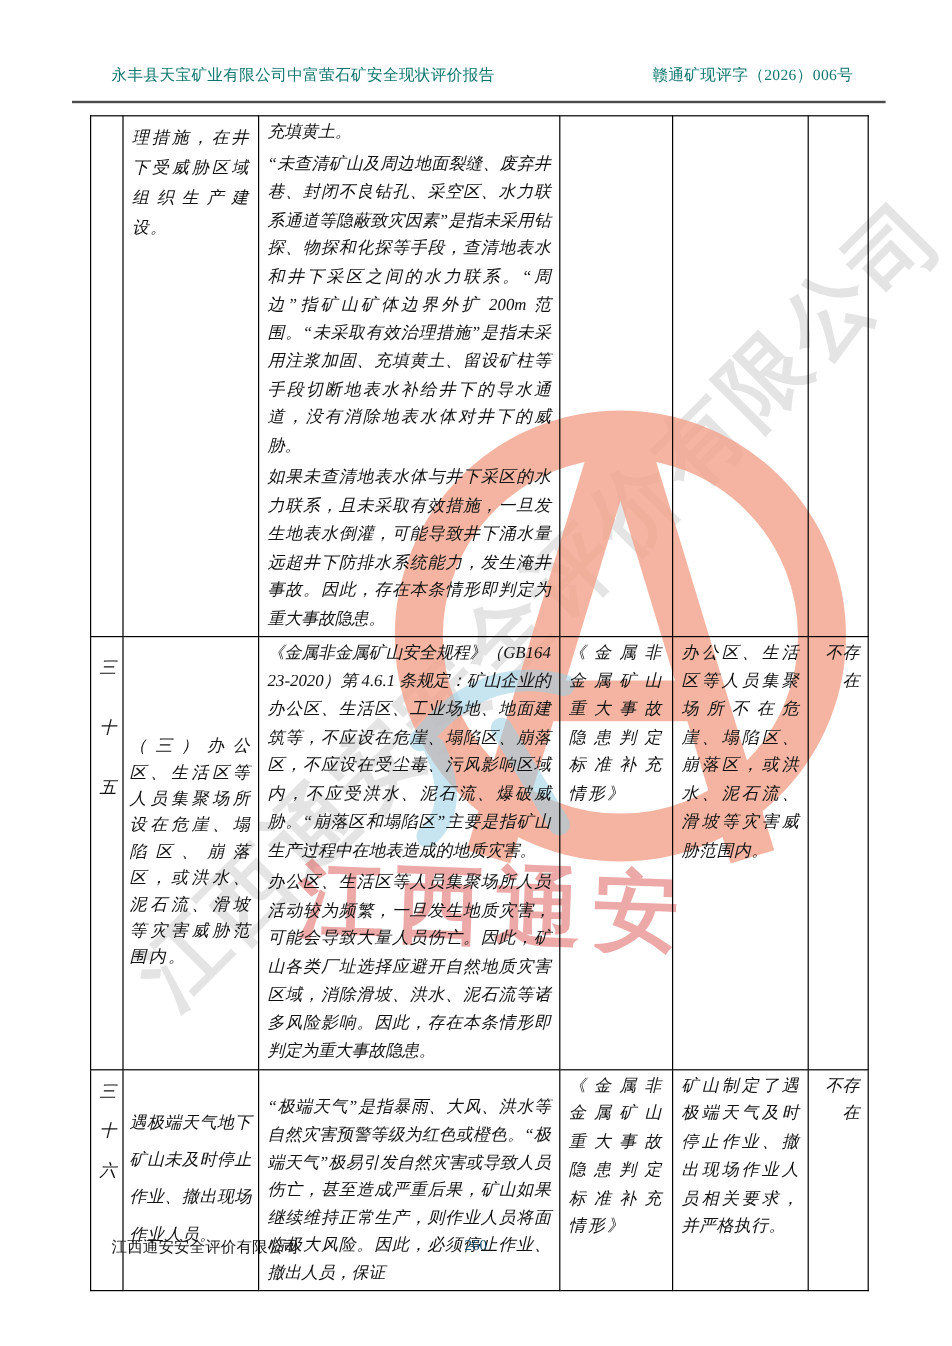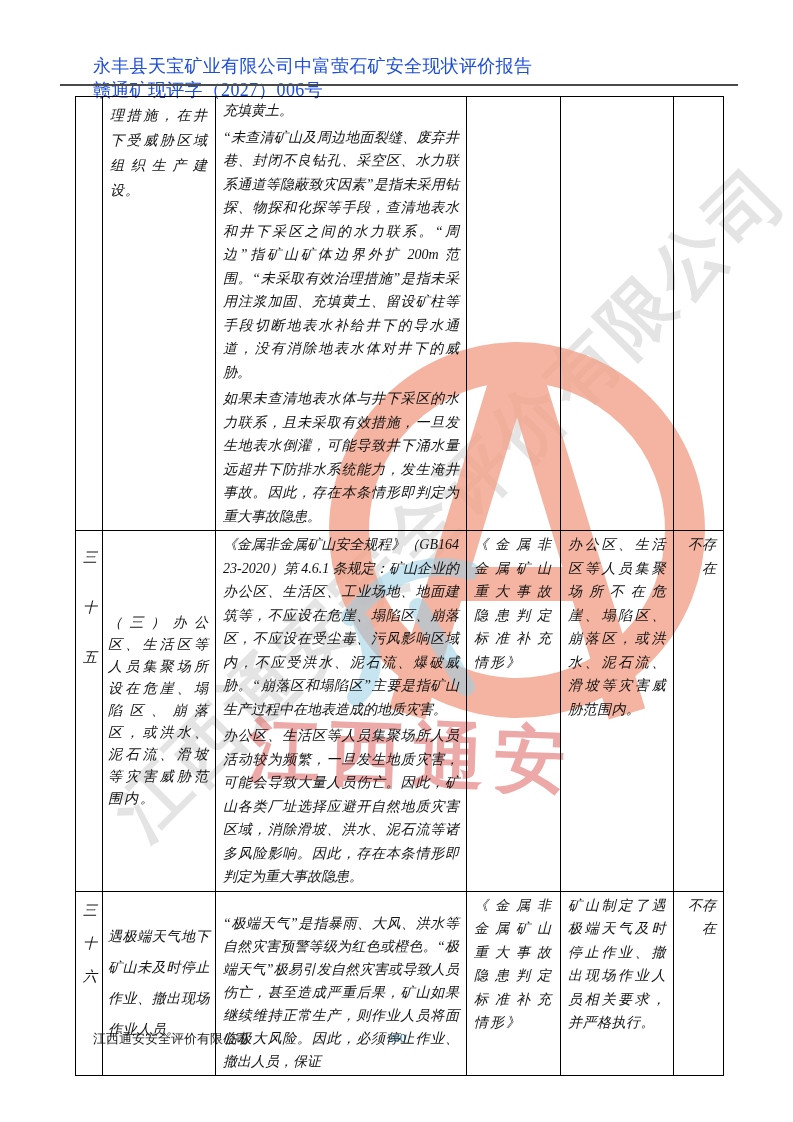--- a/index.html
+++ b/index.html
@@ -32,21 +32,21 @@
     transform:rotate(2deg);
     white-space:nowrap;
   }
 
   
   .content { position:absolute; inset:0; z-index:1; }
 
   .header {
     position:absolute; top:54px; left:93px; right:82px;
     display:flex; justify-content:space-between;
-    font-size:18px; letter-spacing:0.3px; color:#1d4ed8;flex-direction:column;
+    font-size:13px; letter-spacing:0.3px; color:#0f766e;
   }
   .header-rule {
     position:absolute; top:84px; left:60px; width:678px;
     border-top:2px solid #4a4a4a; height:0;
   }
 
   table.judg {
     position:absolute; left:75px; top:96px;
     width:648px; border-collapse:collapse; table-layout:fixed;
   }
@@ -115,21 +115,21 @@
       </g>
     </svg>
 
     <div class="wm-red">江西通安</div>
   </div>
 
   <div class="content">
 
     <div class="header">
       <span>永丰县天宝矿业有限公司中富萤石矿安全现状评价报告</span>
-      <span>赣通矿现评字（2027）006号</span>
+      <span>赣通矿现评字（2026）006号</span>
     </div>
     <div class="header-rule"></div>
 
     <table class="judg">
       <colgroup>
         <col style="width:27px">
           <col style="width:113px">
           <col style="width:251px">
         <col style="width:94px">
           <col style="width:113px">

